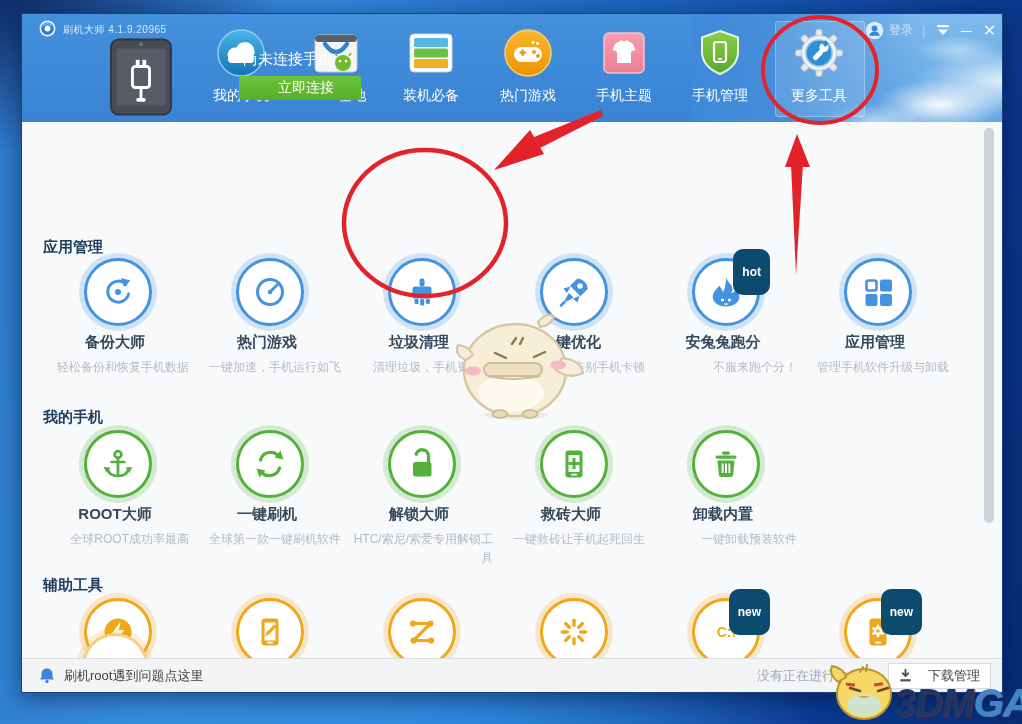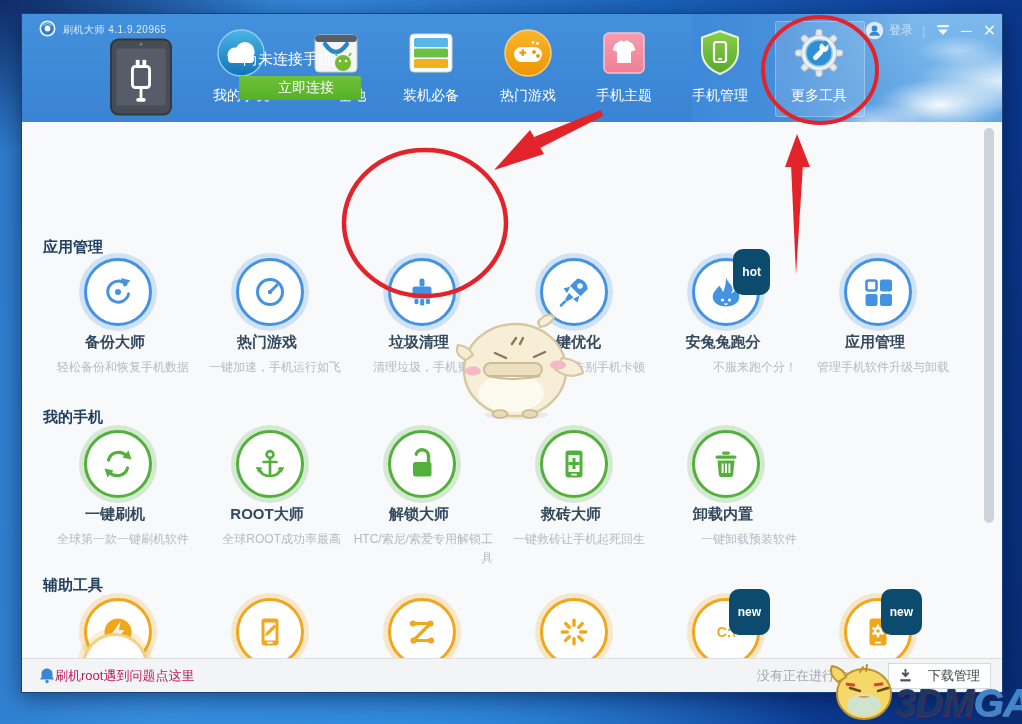--- a/index.html
+++ b/index.html
@@ -60,21 +60,21 @@
   .badge{position:absolute;top:-9px;right:-16px;background:#0c4a6e;color:#fff;font-size:12px;
     padding:16px 9px;border-radius:10px;font-weight:bold;}
   .tlabel{margin-top:13px;font-size:15px;font-weight:bold;color:#34495c;}
   .tdesc{margin-top:6px;width:148px;text-align:right;font-size:12px;line-height:19px;color:#b4bbc3;}
   .scroll-thumb{position:absolute;left:962px;top:6px;width:10px;height:395px;border-radius:5px;background:#ccd3da;}
   .next-row-arc{position:absolute;left:60px;top:511px;width:60px;height:60px;border-radius:50%;
     background:#fff;border:3px solid rgba(240,167,28,.55);box-shadow:0 0 0 5px rgba(240,167,28,.18);}
   
   .footer{position:absolute;left:0;bottom:0;width:100%;height:33px;background:#f3f4f6;border-top:1px solid #dcdee1;
     display:flex;align-items:center;}
-  .f-help{display:flex;align-items:center;margin-left:17px;font-size:13px;color:#be185d;cursor:pointer;}
+  .f-help{display:flex;align-items:center;gap:9px;margin-left:17px;font-size:13px;color:#404040;cursor:pointer;}
   .f-right{margin-left:auto;display:flex;align-items:center;gap:14px;margin-right:11px;}
   .f-status{font-size:13px;color:#a2a8af;}
   .dl-btn{display:flex;align-items:center;gap:16px;background:#fff;border:1px solid #d7dadd;
     padding:3px 10px;font-size:13px;color:#3c434a;cursor:pointer;}
   
   .anno{position:absolute;left:0;top:0;width:1022px;height:724px;pointer-events:none;z-index:50;}
   .mascot-mid{position:absolute;left:452px;top:308px;z-index:40;pointer-events:none;}
   .watermark{position:absolute;left:822px;top:656px;z-index:60;pointer-events:none;display:flex;align-items:flex-end;}
   .wm-text{font-size:39px;font-weight:bold;font-style:italic;letter-spacing:-1px;line-height:1;
     margin-left:-14px;margin-bottom:2px;}
@@ -365,51 +365,51 @@
     <div class="tdesc">管理手机软件升级与卸载</div>
   </div>
 </div>
     <div class="section-title" style="top:286px">我的手机</div>
     <div class="row" id="row1" style="top: 303px; --c: #53b13b; --halo: rgba(83,177,59,0.22);">
   <div class="tile">
     <div class="halo">
       <div class="circle">
               <span class="glyph">
                 <svg viewBox="0 0 36 36">
-                  <path d="M8.5 14 a10.5 10.5 0 0 1 18.5 -3.5" fill="none" stroke="currentColor" stroke-width="3.2" stroke-linecap="round"></path>
-                  <polygon points="28.5,4.5 31.5,13.5 22.5,11.5" fill="currentColor"></polygon>
-                  <path d="M27.5 22 a10.5 10.5 0 0 1 -18.5 3.5" fill="none" stroke="currentColor" stroke-width="3.2" stroke-linecap="round"></path>
-                  <polygon points="7.5,31.5 4.5,22.5 13.5,24.5" fill="currentColor"></polygon>
-                </svg>
-              </span>
-            </div>
-
-    </div>
-    <div class="tlabel">一键刷机</div>
-    <div class="tdesc">全球第一款一键刷机软件</div>
-  </div>
-
-  <div class="tile">
-    <div class="halo">
-      <div class="circle">
-              <span class="glyph">
-                <svg viewBox="0 0 36 36">
                   <circle cx="18" cy="8.5" r="3.4" fill="none" stroke="currentColor" stroke-width="2.7"></circle>
                   <line x1="18" y1="12" x2="18" y2="28" stroke="currentColor" stroke-width="2.7" stroke-linecap="round"></line>
                   <line x1="11.5" y1="16" x2="24.5" y2="16" stroke="currentColor" stroke-width="2.7" stroke-linecap="round"></line>
                   <path d="M7 21.5 q1.5 8.5 11 8.5 q9.5 0 11 -8.5" fill="none" stroke="currentColor" stroke-width="2.7"></path>
                   <polygon points="3.5,21 10.5,21.8 6.8,27" fill="currentColor"></polygon>
                   <polygon points="32.5,21 25.5,21.8 29.2,27" fill="currentColor"></polygon>
                 </svg>
               </span>
             </div>
 
     </div>
     <div class="tlabel">ROOT大师</div>
     <div class="tdesc">全球ROOT成功率最高</div>
+  </div>
+
+  <div class="tile">
+    <div class="halo">
+      <div class="circle">
+              <span class="glyph">
+                <svg viewBox="0 0 36 36">
+                  <path d="M8.5 14 a10.5 10.5 0 0 1 18.5 -3.5" fill="none" stroke="currentColor" stroke-width="3.2" stroke-linecap="round"></path>
+                  <polygon points="28.5,4.5 31.5,13.5 22.5,11.5" fill="currentColor"></polygon>
+                  <path d="M27.5 22 a10.5 10.5 0 0 1 -18.5 3.5" fill="none" stroke="currentColor" stroke-width="3.2" stroke-linecap="round"></path>
+                  <polygon points="7.5,31.5 4.5,22.5 13.5,24.5" fill="currentColor"></polygon>
+                </svg>
+              </span>
+            </div>
+
+    </div>
+    <div class="tlabel">一键刷机</div>
+    <div class="tdesc">全球第一款一键刷机软件</div>
   </div>
 
   <div class="tile">
     <div class="halo">
       <div class="circle">
               <span class="glyph">
                 <svg viewBox="0 0 36 36">
                   <path d="M24.5 16 v-6 a6.3 6.3 0 0 0 -12.3 -1.8" fill="none" stroke="currentColor" stroke-width="3.4" stroke-linecap="round"></path>
                   <rect x="9" y="16" width="18.5" height="14.5" rx="2.5" fill="currentColor"></rect>
                 </svg>

